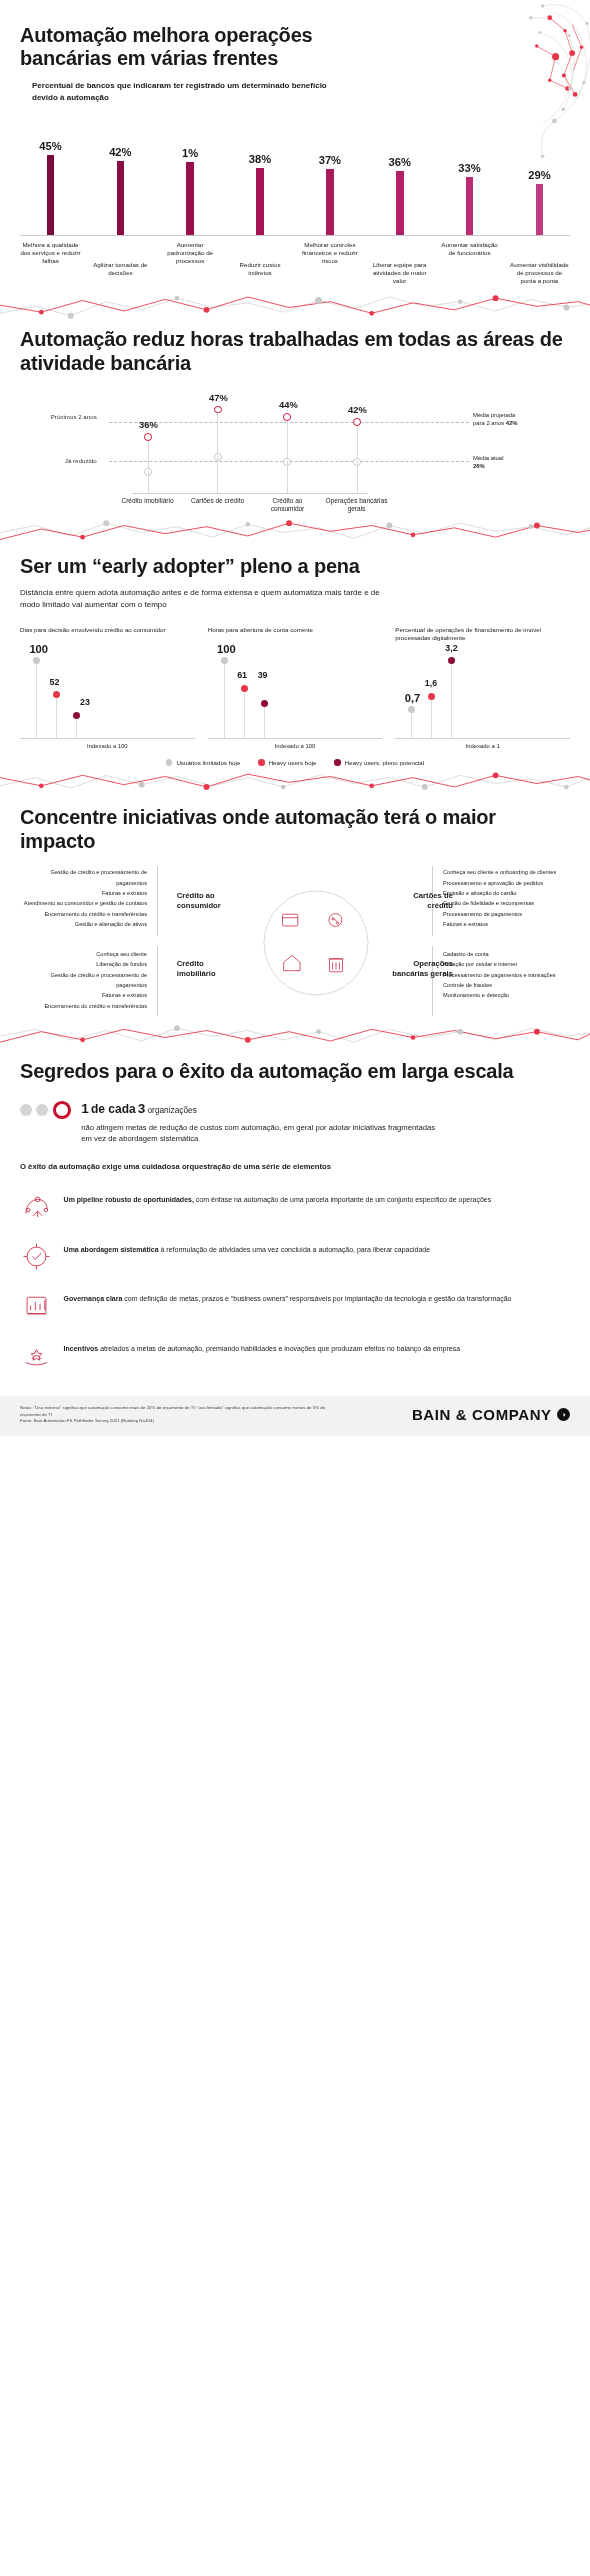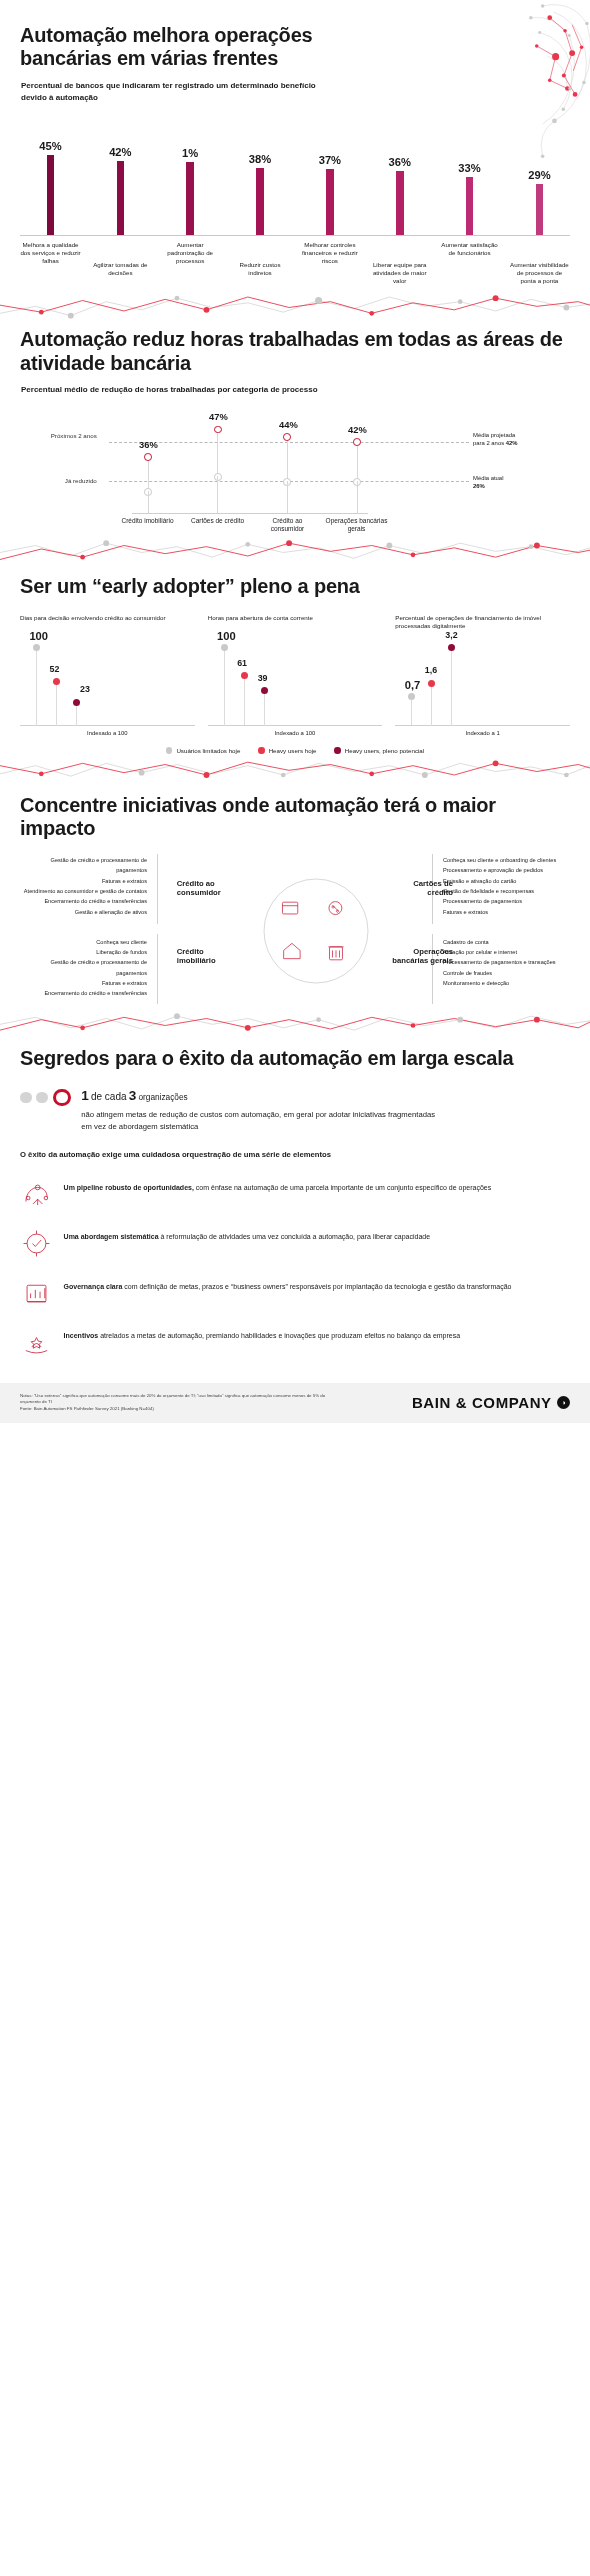--- a/index.html
+++ b/index.html
@@ -18,21 +18,21 @@
     font-size:20px;
     line-height:1.18;
     font-weight:bold;
     margin:0 0 8.3px 0;
     letter-spacing:-0.2px;
   }
   .subtitle {
     font-size:8px;
     line-height:1.45;
     font-weight:bold;
-    margin:1px;
+    margin:12px;
   }
 
   
   .sec1 { padding:23.6px 20px 4.7px 20px; position:relative; }
   .head-art {
     position:absolute; right:0; top:0; width:195px; height:177px;
     pointer-events:none;
   }
   .sec1 h1 { max-width:331px; }
   .sec1 .subtitle { max-width:307px; margin-top:9.4px; }
@@ -117,21 +117,21 @@
   
   .sec5 { padding:4.7px 20px 0 20px; }
   .stat-row { display:flex; align-items:flex-start; gap:10.6px; margin-top:15.4px; }
   .dots { display:flex; align-items:center; gap:4.7px; padding-top:2.4px; }
   .dots .d { width:11.8px; height:11.8px; border-radius:50%; background:#d4d4d4; }
   .dots .d.big {
     width:17.7px; height:17.7px; border:3.5px solid #c8102e; background:#fff; box-sizing:border-box;
   }
   .stat-text { font-size:7.7px; line-height:1.5; max-width:354px; }
   .stat-text .big { font-size:13.6px; font-weight:bold; }
-  .stat-text .big em { font-style:normal; font-size:10px; font-weight:normal; }
+  .stat-text .big em { font-style:normal; font-size:12px; font-weight:bold; }
 
   .orch { font-size:7.7px; font-weight:bold; margin-top:17.7px; }
 
   .items { margin-top:10.6px; }
   .item { display:flex; gap:10.6px; align-items:flex-start; padding:8.3px 0; }
   .item .ic { width:33px; height:33px; flex:0 0 33px; }
   .item .tx { font-size:7px; line-height:1.55; padding-top:4.7px; }
   .item .tx b { font-weight:bold; }
 
   
@@ -258,21 +258,20 @@
     <g fill="#e8374a">
         <circle cx="70" cy="38" r="4"></circle>
         <circle cx="350" cy="34" r="5"></circle>
         <circle cx="630" cy="40" r="4"></circle>
         <circle cx="840" cy="14" r="5"></circle>
       </g>
   </svg>
 
   <div class="sec2">
     <h1 class="section-title">Automação reduz horas trabalhadas em todas as áreas de atividade bancária</h1>
-    <p class="subtitle">Percentual médio de redução de horas trabalhadas por categoria de processo</p>
 
     <div class="chart2" id="chart2">
         <div class="c2-axis-lbl" style="left: 11.8px; top: 21.6px;">Próximos 2 anos</div>
         <div class="c2-axis-lbl" style="left: 11.8px; top: 66px;">Já reduzido</div>
         <div class="c2-dashline" style="left: 89px; width: 360px; top: 31px;"></div>
         <div class="c2-dashline" style="left: 89px; width: 360px; top: 70px;"></div>
         <div class="c2-right-lbl" style="left: 453px; top: 21px;"><span>Média projetada</span><br><span>para 2 anos </span><b>42%</b></div>
         <div class="c2-right-lbl" style="left: 453px; top: 64px;"><span>Média atual</span><br><b>26%</b></div>
         <div class="c2-stem" style="left: 128px; top: 45px; height: 35px;"></div>
         <div class="c2-dot grey" style="left: 124px; top: 77px;"></div>
@@ -314,20 +313,21 @@
     <g fill="#e8374a">
         <circle cx="140" cy="38" r="4"></circle>
         <circle cx="490" cy="14" r="5"></circle>
         <circle cx="700" cy="34" r="4"></circle>
         <circle cx="910" cy="18" r="5"></circle>
       </g>
   </svg>
 
   <div class="sec3">
     <h1 class="section-title">Ser um “early adopter” pleno a pena</h1>
+    <p class="desc">Distância entre quem adota automação antes e de forma extensa e quem automatiza mais tarde e de modo limitado vai aumentar com o tempo</p>
 
     <div class="panels" id="panels3">
         <div class="panel">
           <div class="ptitle">Dias para decisão envolvendo crédito ao consumidor</div>
           <div class="plot">
             <div class="pstem" style="left: 16px; top: 10.6px; height: 78px;"></div>
             <div class="pt grey" style="left: 13px; top: 7px;"></div>
             <div class="pval big" style="left: 9.4px; top: -7px;">100</div>
             <div class="pstem" style="left: 36px; top: 45px; height: 44px;"></div>
             <div class="pt red" style="left: 33px; top: 41px;"></div>
@@ -342,21 +342,21 @@
           <div class="ptitle">Horas para abertura de conta corrente</div>
           <div class="plot">
             <div class="pstem" style="left: 16px; top: 10.6px; height: 78px;"></div>
             <div class="pt grey" style="left: 13px; top: 7px;"></div>
             <div class="pval big" style="left: 9.4px; top: -7px;">100</div>
             <div class="pstem" style="left: 36px; top: 38px; height: 50px;"></div>
             <div class="pt red" style="left: 33px; top: 35px;"></div>
             <div class="pval" style="left: 29.5px; top: 20.5px;">61</div>
             <div class="pstem" style="left: 56px; top: 54px; height: 35px;"></div>
             <div class="pt dark" style="left: 53px; top: 50px;"></div>
-            <div class="pval" style="left: 50px; top: 36px;">39</div>
+            <div class="pval" style="left: 50px; top: 20px;">39</div>
           </div>
           <div class="paxis">Indexado a 100</div>
         </div>
         <div class="panel">
           <div class="ptitle">Percentual de operações de financiamento de imóvel processadas digitalmente</div>
           <div class="plot">
             <div class="pstem" style="left: 16px; top: 59px; height: 29px;"></div>
             <div class="pt grey" style="left: 13px; top: 56px;"></div>
             <div class="pval big" style="left: 9.4px; top: 42px;">0,7</div>
             <div class="pstem" style="left: 36px; top: 46px; height: 43px;"></div>

